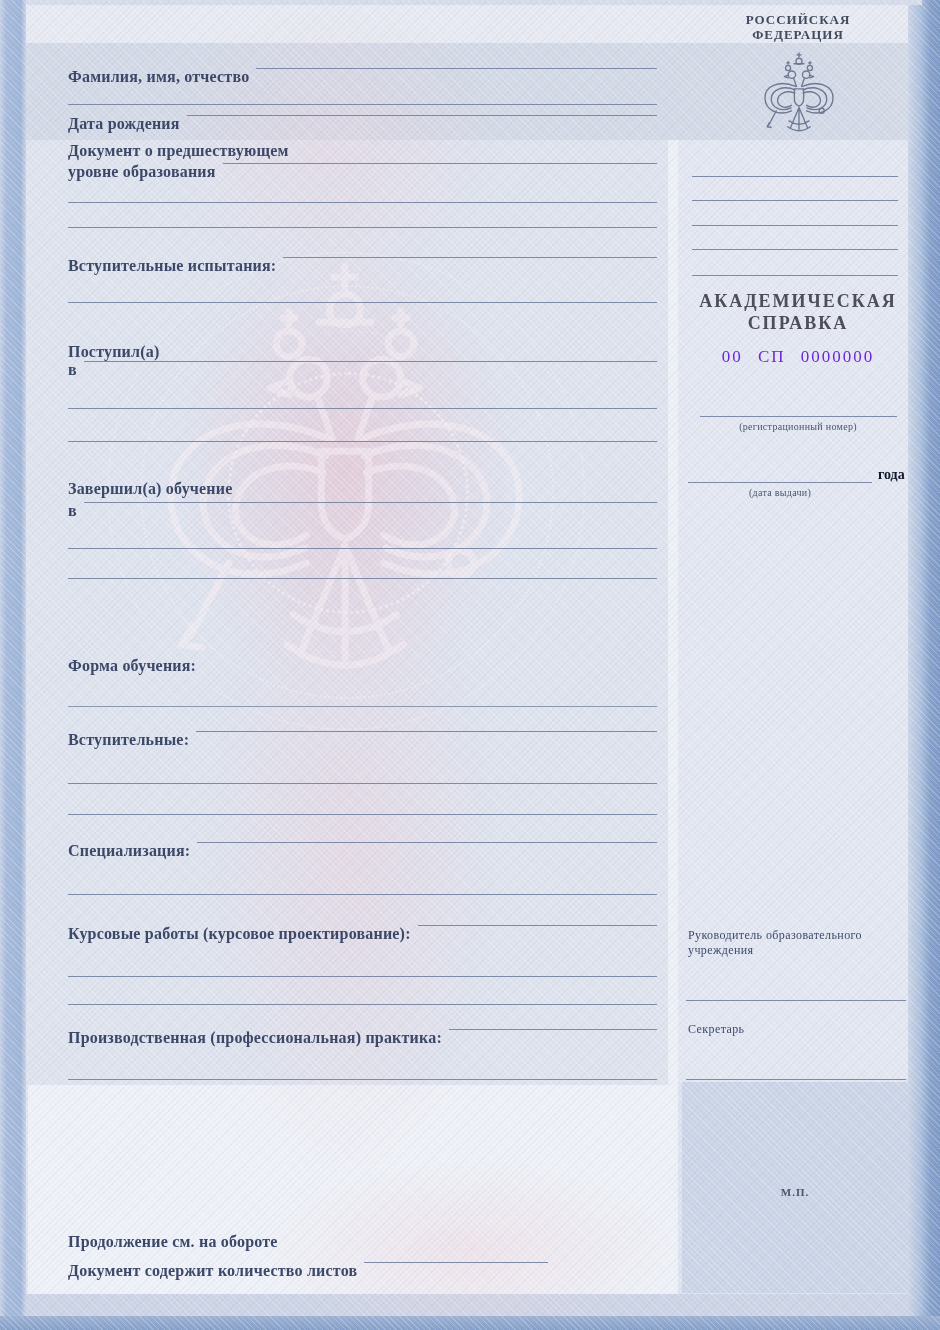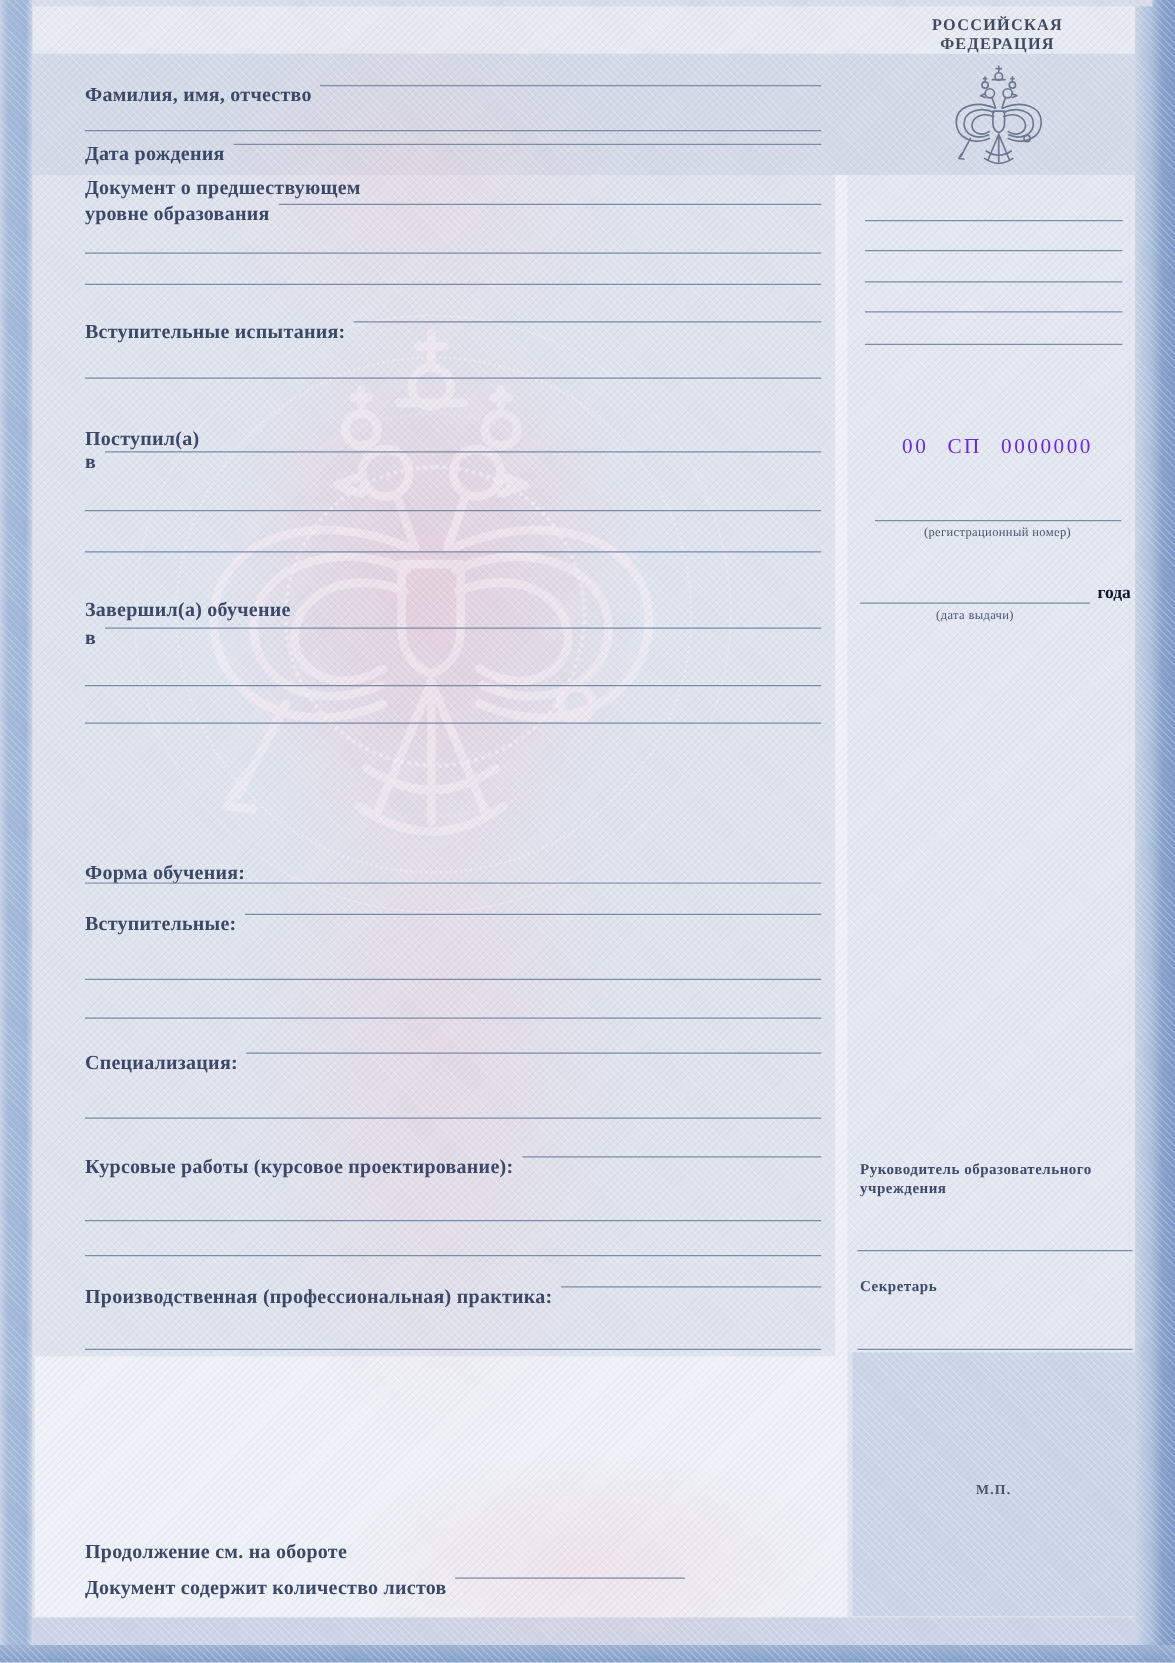--- a/index.html
+++ b/index.html
@@ -57,21 +57,21 @@
   .row{position:absolute; display:flex; align-items:flex-start; height:20px;}
   .lbl{font-weight:bold; font-size:16px; line-height:20px; letter-spacing:.2px; white-space:nowrap; padding-right:7px;}
   .fill-line{flex:1; border-bottom:1px solid #7e8aa6; margin-bottom:3px; min-height:1px;}
   .hline{position:absolute; border-top:1px solid #7e8aa6; height:0;}
   .hline-soft{border-top-color:#8d98b0;}
   .txt{font-weight:bold; font-size:16px; line-height:20px; letter-spacing:.2px; white-space:nowrap;}
   .country{font-weight:bold; font-size:13px; line-height:15px; letter-spacing:1px; text-align:center; color:#414a5e;}
   .cert-title{font-weight:bold; font-size:18px; line-height:22px; letter-spacing:2px; text-align:center; color:#4e4d5c;}
   .serial{font-weight:normal; font-size:17px; letter-spacing:2px; word-spacing:9px; text-align:center; color:#6d28d9;}
   .caption{font-size:10px; letter-spacing:.3px; text-align:center; color:#4a5570; white-space:nowrap;}
-  .sig-lbl{font-weight:bold; font-size:12px; line-height:15px; letter-spacing:.4px; color:#3d4a6a;}
+  .sig-lbl{font-weight:normal; font-size:12px; line-height:15px; letter-spacing:.4px; color:#3d4a6a;}
   .year{font-size:14px; font-weight:bold; color:#0f172a;}
   .mp{font-weight:bold; font-size:11px; letter-spacing:1px; text-align:center; color:#4a5570;}
   .emblem{color:#6d7892;}
   svg.icon{display:block; width:100%; height:100%;}
 </style>
 </head>
 <body>
 
 <svg width="0" height="0" style="position:absolute">
   <symbol id="eagle" viewBox="0 0 100 106">
@@ -164,21 +164,21 @@
     <div class="hline" style="left:68px; top:441px; width:589px;"></div>
 
     <div class="abs txt" style="left:68px; top:479px;">Завершил(а) обучение</div>
     <div class="row" style="left:68px; top:501px; width:589px;">
       <span class="lbl">в</span>
       <span class="fill-line"></span>
     </div>
     <div class="hline" style="left:68px; top:548px; width:589px;"></div>
     <div class="hline" style="left:68px; top:578px; width:589px;"></div>
 
-    <div class="abs txt" style="left:68px; top:656px;margin-top:33px;">Форма обучения:</div>
+    <div class="abs txt" style="left:68px; top:656px;">Форма обучения:</div>
     <div class="hline hline-soft" style="left:68px; top:706px; width:589px;"></div>
 
     <div class="row" style="left:68px; top:730px; width:589px;">
       <span class="lbl">Вступительные:</span>
       <span class="fill-line"></span>
     </div>
     <div class="hline" style="left:68px; top:783px; width:589px;"></div>
     <div class="hline" style="left:68px; top:814px; width:589px;"></div>
 
     <div class="row" style="left:68px; top:841px; width:589px;">
@@ -216,20 +216,24 @@
           <use href="#eagle"></use>
         </svg>
     </div>
 
     <div class="hline" style="left:692px; top:176px; width:206px;"></div>
     <div class="hline" style="left:692px; top:200px; width:206px;"></div>
     <div class="hline" style="left:692px; top:225px; width:206px;"></div>
     <div class="hline" style="left:692px; top:249px; width:206px;"></div>
     <div class="hline" style="left:692px; top:275px; width:206px;"></div>
 
+    <div class="abs cert-title" style="left:683px; top:290px; width:230px;">
+      <div>АКАДЕМИЧЕСКАЯ</div>
+      <div>СПРАВКА</div>
+    </div>
 
     <div class="abs serial" style="left:683px; top:347px; width:230px;">00 СП 0000000</div>
 
     <div class="hline" style="left:700px; top:416px; width:197px;"></div>
     <div class="abs caption" style="left:688px; top:421px; width:220px;">(регистрационный номер)</div>
 
     <div class="hline" style="left:688px; top:482px; width:184px;"></div>
     <div class="abs year" style="left:878px; top:467px;">года</div>
     <div class="abs caption" style="left:688px; top:487px; width:184px;">(дата выдачи)</div>
 

